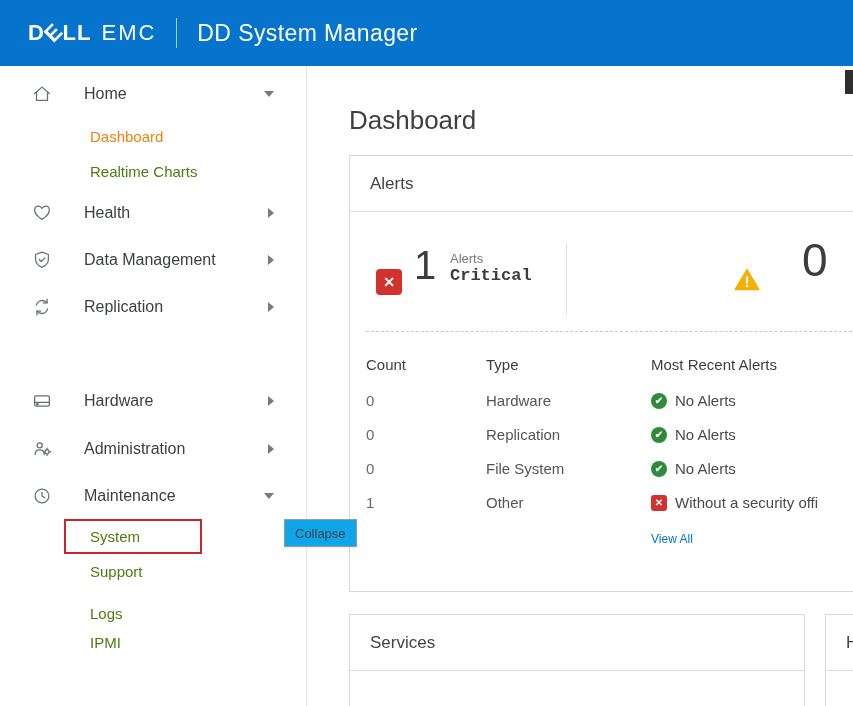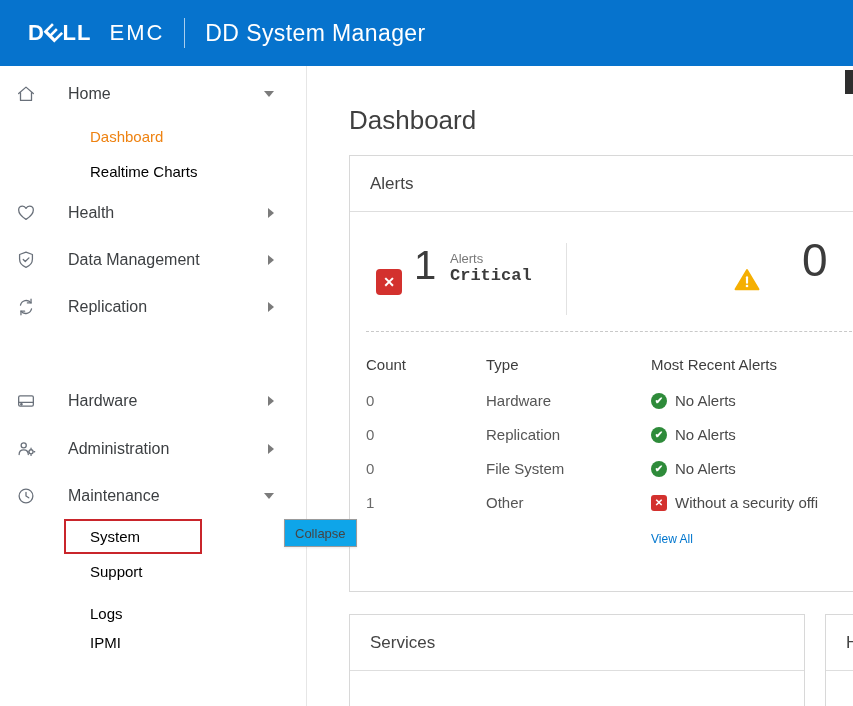--- a/index.html
+++ b/index.html
@@ -3,35 +3,35 @@
 <meta charset="utf-8">
 <style>
   * { box-sizing: border-box; margin: 0; padding: 0; }
   body { font-family: "Liberation Sans", sans-serif; background:#fff; }
   .canvas { position:relative; width:853px; height:706px; overflow:hidden; background:#fff; }
 
   
   .header { position:absolute; left:0; top:0; width:853px; height:66px; background:#0673cd; display:flex; align-items:center; }
   .logo { display:flex; align-items:center; color:#fff; font-weight:700; font-size:22px; letter-spacing:1px; margin-left:28px; }
   .logo .logo-e { display:inline-block; transform:rotate(-45deg); font-weight:800; margin:0 1px; }
-  .logo .logo-emc { font-weight:300; letter-spacing:2px; margin-left:18px; }
+  .logo .logo-emc { font-weight:300; letter-spacing:2px; margin-left:10px; }
   .hdr-div { width:1px; height:30px; background:rgba(255,255,255,0.65); margin:0 20px; }
   .hdr-title { color:#fff; font-size:23px; font-weight:400; letter-spacing:0.4px; }
 
   
   .sidebar { position:absolute; left:0; top:66px; width:307px; height:640px; background:#fff; border-right:1px solid #e6e6e6; }
-  .nav-item { position:absolute; left:0; width:306px; height:34px; display:flex; align-items:center; cursor:pointer; }
+  .nav-item { position:absolute; left:0; width:306px; height:34px; display:flex; align-items:center; cursor:pointer;padding-left:16px; }
   .nav-icon { width:24px; height:24px; margin-left:14px; margin-right:30px; flex:0 0 24px; display:flex; align-items:center; justify-content:center; }
   .nav-icon svg { width:22px; height:22px; stroke:#69707a; fill:none; stroke-width:1.4; stroke-linecap:round; stroke-linejoin:round; }
   .nav-label { font-size:16px; color:#3c3f42; }
   .chev { margin-left:auto; margin-right:32px; }
   .chev-down { width:0; height:0; border-left:5px solid transparent; border-right:5px solid transparent; border-top:6px solid #7b7b7b; }
   .chev-right { width:0; height:0; border-top:5px solid transparent; border-bottom:5px solid transparent; border-left:6px solid #7b7b7b; }
   .sub-item { position:absolute; left:90px; height:30px; display:flex; align-items:center; cursor:pointer; }
-  .sub-label { font-size:15px; color:#000000; }
+  .sub-label { font-size:15px; color:#4d7c0f; }
   .sub-label.active { color:#ee8211; }
 
   .red-box { position:absolute; left:64px; top:519px; width:138px; height:35px; border:2px solid #c9252b; z-index:6; pointer-events:none; }
   .tooltip { position:absolute; left:284px; top:519px; height:28px; padding:0 10px; background:#0ea5e9; border:1px solid #9a9a9a; display:flex; align-items:center; font-size:13px; color:#454545; z-index:7; box-shadow:0 1px 2px rgba(0,0,0,0.08); }
 
   
   .main-title { position:absolute; left:349px; top:105px; font-size:26px; font-weight:400; color:#3f3f3f; }
 
   .card { position:absolute; background:#fff; border:1px solid #d8d8d8; }
   .alerts-card { left:349px; top:155px; width:530px; height:437px; }

